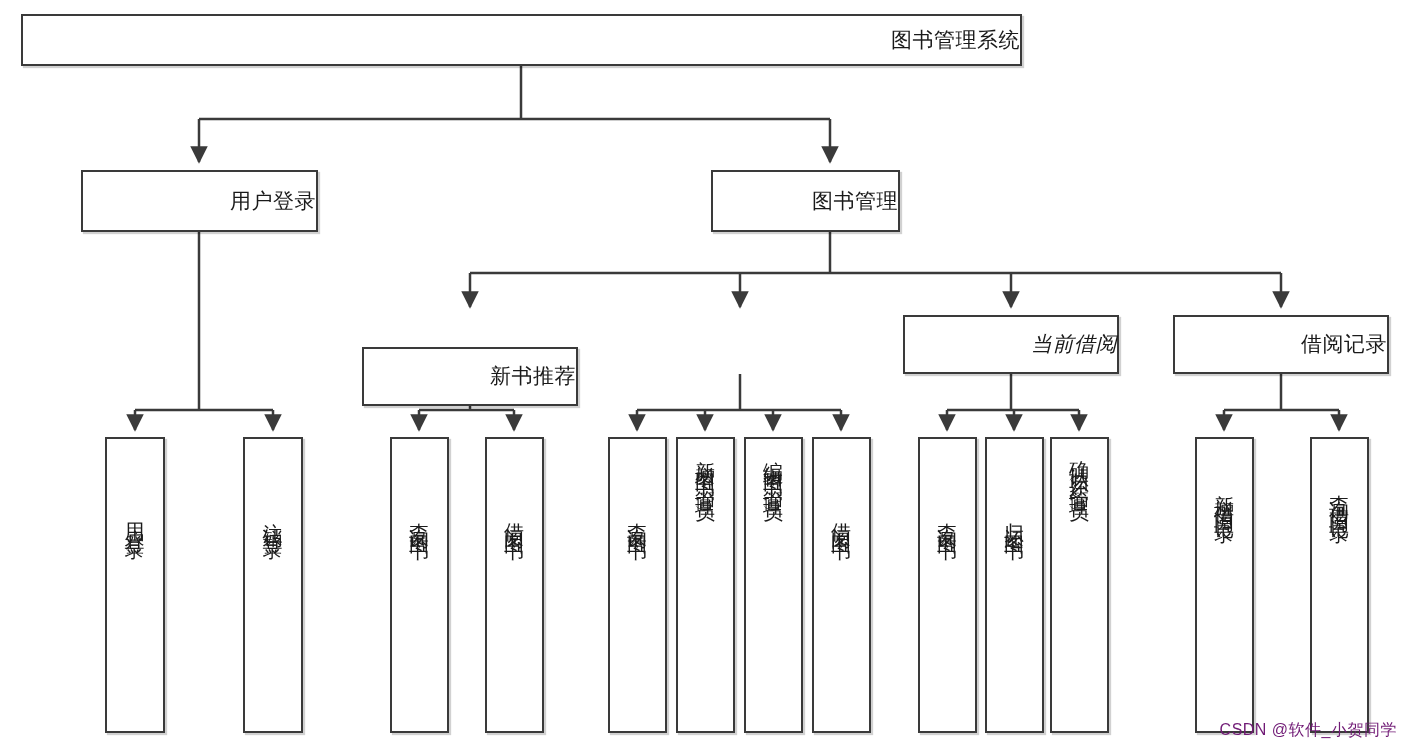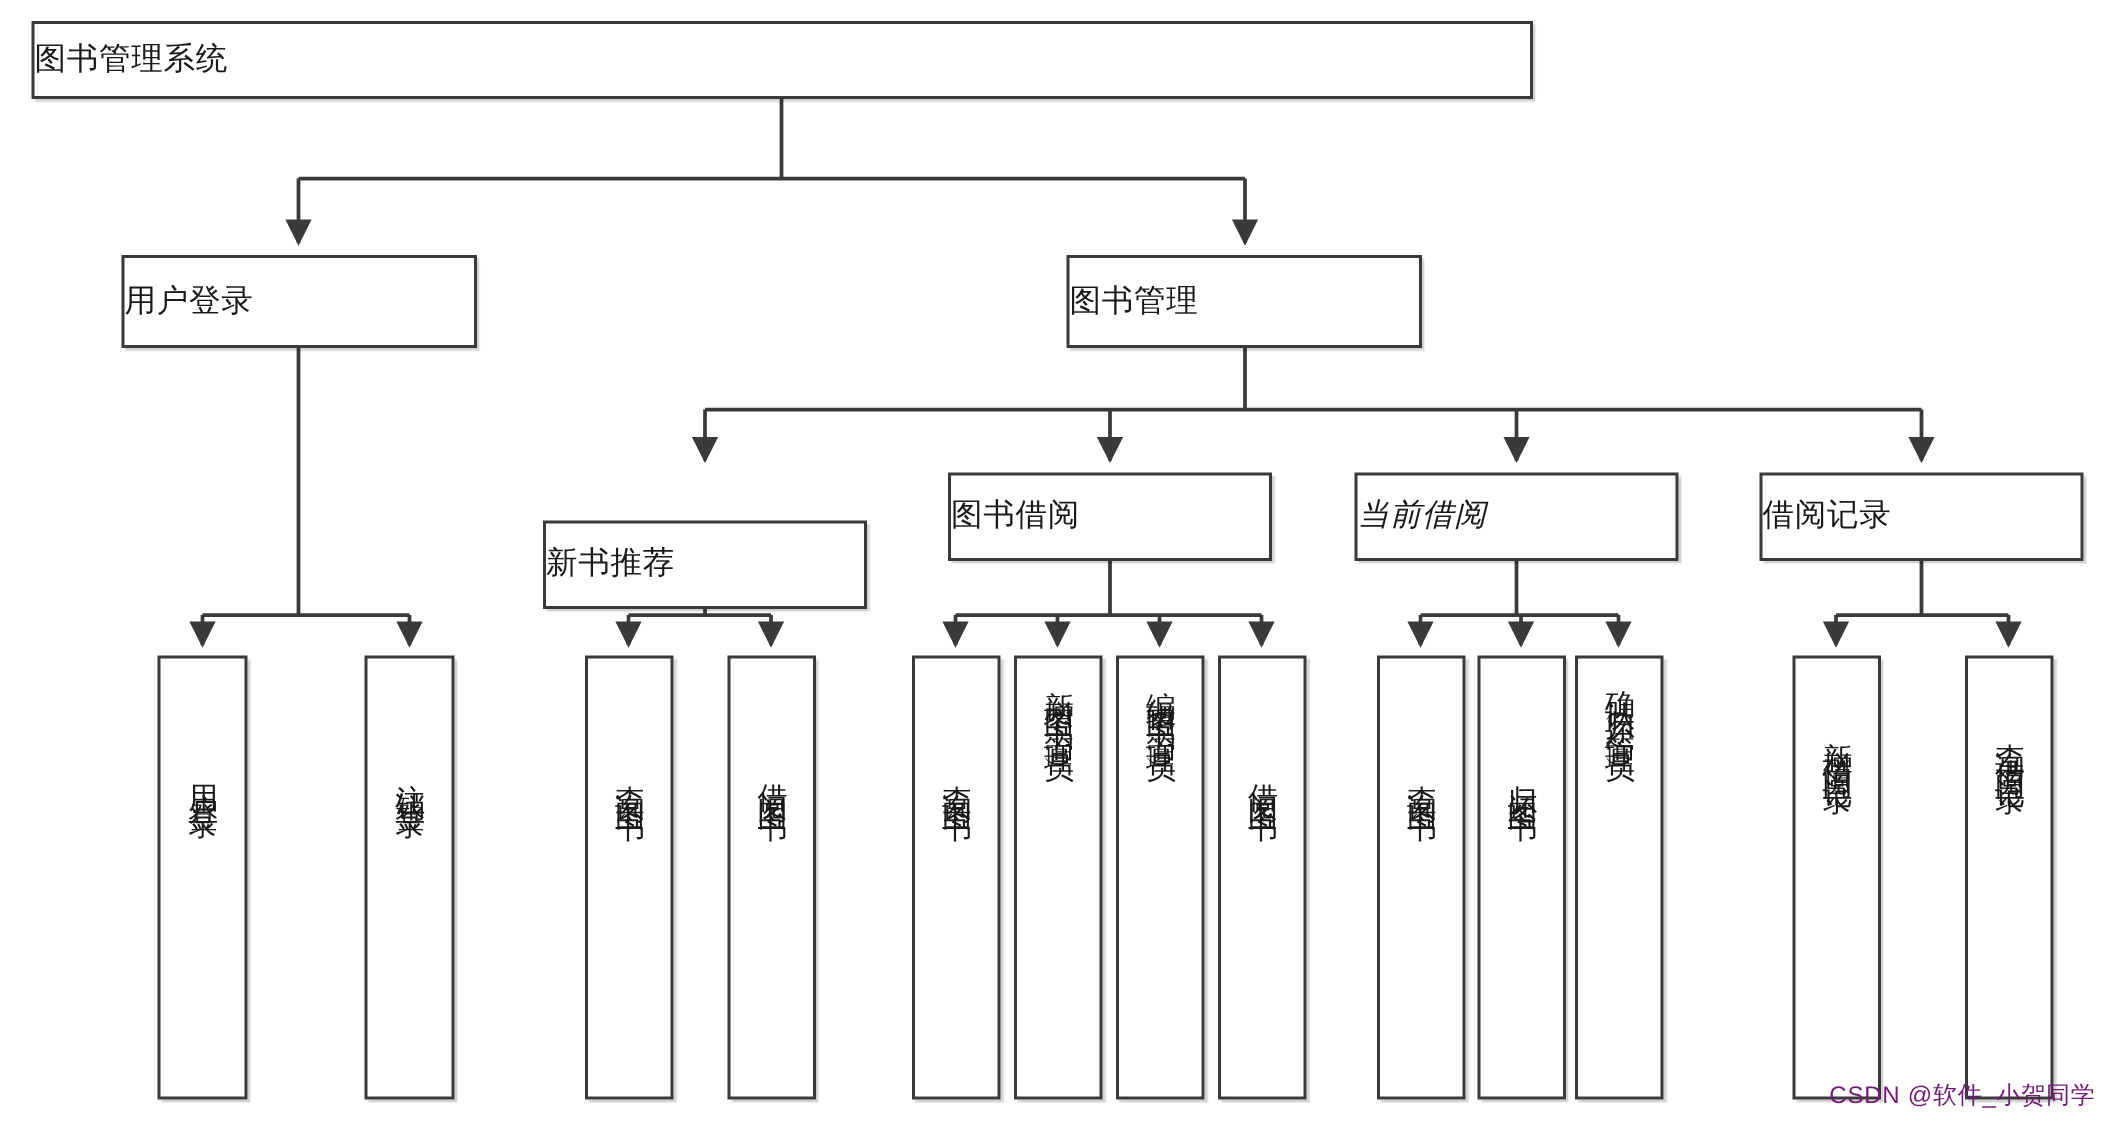--- a/index.html
+++ b/index.html
@@ -26,21 +26,21 @@
     pointer-events: none;
   }
   .node {
     position: absolute;
     box-sizing: border-box;
     background: #ffffff;
     border: 2.5px solid #3a3a3a;
     box-shadow: 2px 2px 1px rgba(0,0,0,0.18);
     display: flex;
     align-items: center;
-    justify-content: flex-start;
+    justify-content: flex-end;
     color: #1a1a1a;
   }
   .node .label {
     font-size: 21px;
     line-height: 1.25;
     letter-spacing: 0.5px;
     white-space: nowrap;
   }
   .node.vertical {
     align-items: flex-start;
@@ -121,29 +121,26 @@
     </g>
   </svg>
 
   <div class="node" style="left:21px; top:14px; width:1001px; height:52px;">
     <span class="label">图书管理系统</span>
   </div>
 
   <div class="node" style="left:81px; top:170px; width:237px; height:62px;">
     <span class="label">用户登录</span>
   </div>
-  <div class="node" style="left:711px; top:170px; width:237px; height:62px;">
+  <div class="node" style="left:711px; top:170px; width:189px; height:62px;">
     <span class="label">图书管理</span>
   </div>
 
   <div class="node" style="left:362px; top:315px; width:216px; height:59px;margin-top:32px;">
     <span class="label">新书推荐</span>
-  </div>
-  <div class="node" style="left:632px; top:315px; width:216px; height:59px;">
-    <span class="label">图书借阅</span>
   </div>
   <div class="node" style="left:903px; top:315px; width:216px; height:59px;font-style:italic;">
     <span class="label">当前借阅</span>
   </div>
   <div class="node" style="left:1173px; top:315px; width:216px; height:59px;">
     <span class="label">借阅记录</span>
   </div>
 
   <div class="node vertical" style="left:105px; top:437px; width:60px; height:296px; padding-top:68px;">
     <span class="label">用户登录</span>

